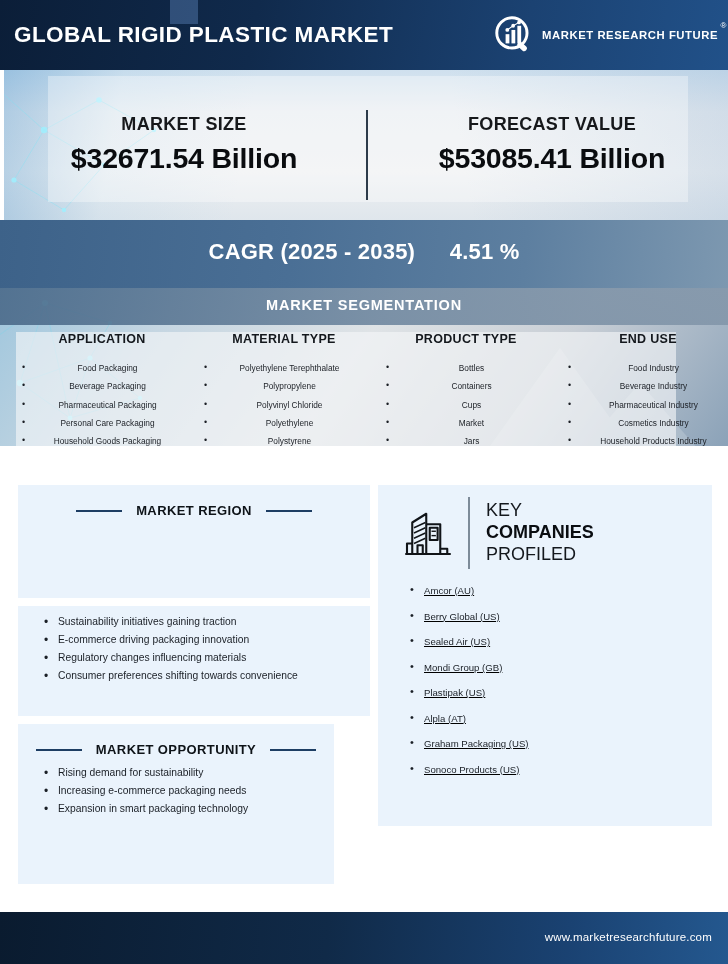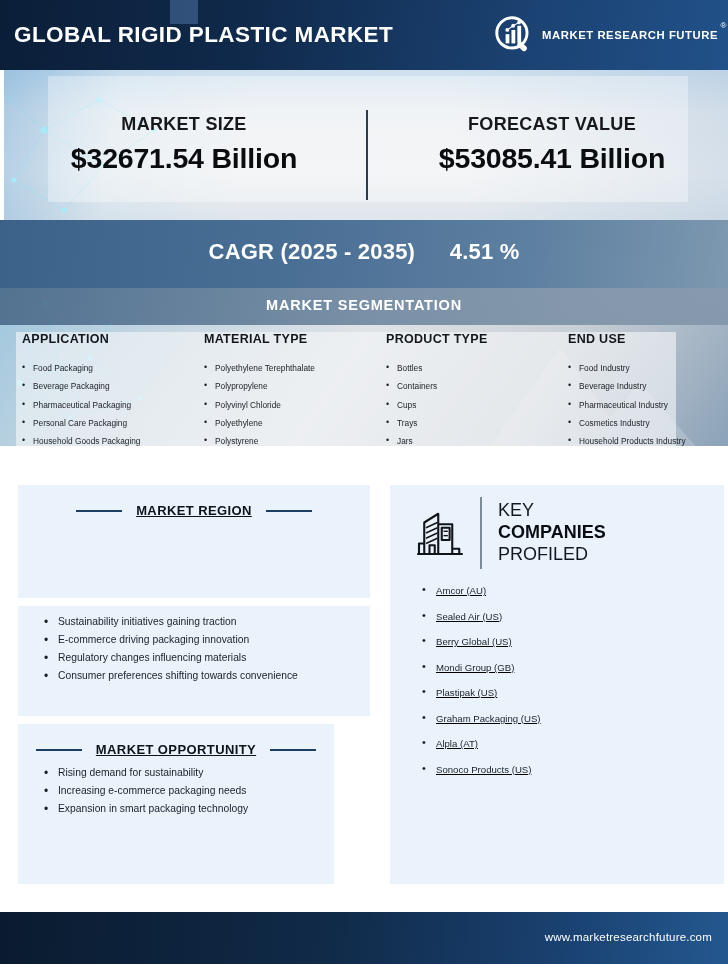--- a/index.html
+++ b/index.html
@@ -102,21 +102,21 @@
     font-size: 14.5px; font-weight: bold; color: #ffffff; letter-spacing: 0.8px;
   }
   .seg-panel {
     position: absolute; left: 16px; top: 44px; width: 660px; height: 134px;
     background: rgba(245,247,249,0.62);
   }
   .seg-cols {
     position: absolute; left: 0; top: 44px; width: 728px; height: 142px;
     display: flex;
   }
-  .seg-col { flex: 1 1 0; padding-left: 22px; }
+  .seg-col { flex: 1 1 0; padding-left: 22px; text-align: center; }
   .seg-col:first-child { padding-left: 22px; }
   .seg-col-title {
     font-size: 12.5px; font-weight: bold; color: #14181d;
     letter-spacing: 0.3px; margin-bottom: 17px;
   }
   .seg-col ul { list-style: none; }
   .seg-col li {
     position: relative; padding-left: 11px; margin-bottom: 8px;
     font-size: 8.3px; color: #1b1f25; line-height: 1.25;
   }
@@ -128,31 +128,31 @@
   
   .lower {
     position: absolute; left: 0; top: 474px; width: 728px; height: 438px;
     background: #ffffff;
   }
   .panel { position: absolute; background: #eaf3fc; }
 
   .panel-region { left: 18px; top: 11px; width: 352px; height: 113px; }
   .panel-trends { left: 18px; top: 132px; width: 352px; height: 110px; }
   .panel-oppty  { left: 18px; top: 250px; width: 316px; height: 160px; }
-  .panel-companies { left: 390px; top: 11px; width: 334px; height: 399px; }
+  .panel-companies { left: 378px; top: 11px; width: 334px; height: 341px; }
 
   .panel-title-row {
     display: flex; align-items: center; justify-content: center;
     gap: 14px; padding-top: 18px;
   }
   .panel-title-row .dash {
     width: 46px; height: 2px; background: #1d3d63;
   }
   .panel-title {
-    font-size: 13px; font-weight: bold; color: #0e1318; letter-spacing: 0.4px; text-decoration: underline;
+    font-size: 13px; font-weight: bold; color: #0e1318; letter-spacing: 0.4px;
   }
   .panel ul.bullets { list-style: none; margin: 9px 0 0 26px; }
   .panel ul.bullets li {
     position: relative; padding-left: 14px; margin-bottom: 3px;
     font-size: 10.3px; color: #1a1f26; line-height: 1.45;
   }
   .panel ul.bullets li::before {
     content: "•"; position: absolute; left: 0; top: -1px;
     font-size: 12px; color: #1a1f26;
   }
@@ -313,21 +313,21 @@
           <li>Polystyrene</li>
         </ul>
       </div>
 
       <div class="seg-col">
         <div class="seg-col-title">PRODUCT TYPE</div>
         <ul>
           <li>Bottles</li>
           <li>Containers</li>
           <li>Cups</li>
-          <li>Trays</li>
+          <li>Market</li>
           <li>Jars</li>
         </ul>
       </div>
 
       <div class="seg-col">
         <div class="seg-col-title">END USE</div>
         <ul>
           <li>Food Industry</li>
           <li>Beverage Industry</li>
           <li>Pharmaceutical Industry</li>
@@ -394,26 +394,26 @@
         </svg>
         <div class="kc-vrule"></div>
         <div class="kc-words">
           <div class="w1">KEY</div>
           <div class="w2">COMPANIES</div>
           <div class="w3">PROFILED</div>
         </div>
       </div>
       <ul class="kc-list">
         <li>Amcor (AU)</li>
+        <li>Berry Global (US)</li>
         <li>Sealed Air (US)</li>
-        <li>Berry Global (US)</li>
         <li>Mondi Group (GB)</li>
         <li>Plastipak (US)</li>
+        <li>Alpla (AT)</li>
         <li>Graham Packaging (US)</li>
-        <li>Alpla (AT)</li>
         <li>Sonoco Products (US)</li>
       </ul>
     </div>
 
   </div>
 
   <div class="wm wm-left">Copyright @ 2025 Market Research Future</div>
   <div class="wm wm-right">www.marketresearchfuture.com</div>
 
   <div class="footer">

